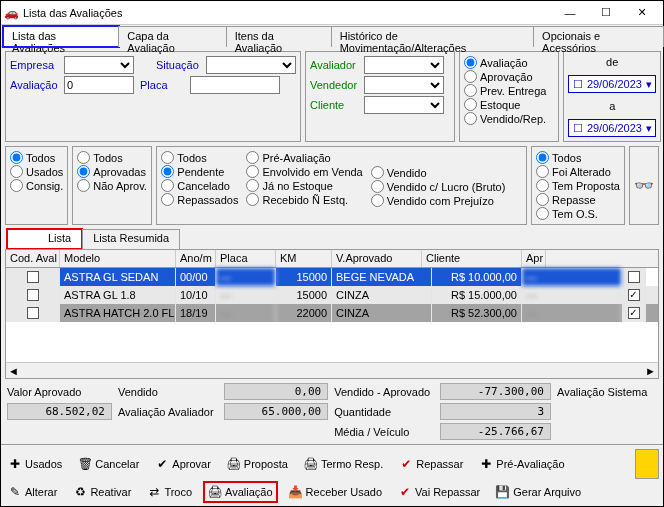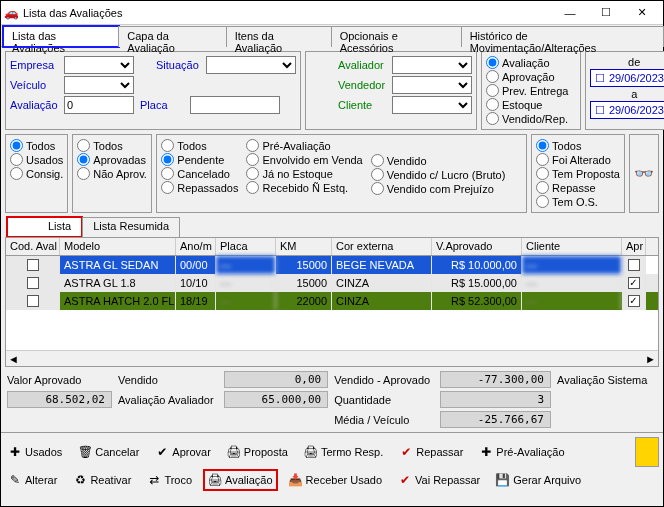--- a/index.html
+++ b/index.html
@@ -10,21 +10,21 @@
   .titlebar .btns { display: flex; gap: 2px; }
   .titlebar .wbtn { width: 34px; height: 20px; display: flex; align-items: center; justify-content: center; }
   .tabs { display: flex; border-bottom: 1px solid #999; background: #f0f0f0; padding-left: 2px; height: 22px; }
   .tab { padding: 3px 8px; border: 1px solid #999; border-bottom: none; background: #f0f0f0; margin-right: -1px; position: relative; top: 1px; }
   .tab.active { background: #fff; border-bottom: 1px solid #fff; }
   .tab.hl { outline: 2px solid #1a1aff; outline-offset: -1px; }
   .filters { padding: 4px; display: flex; gap: 4px; }
   .panel { border: 1px solid #999; background: #f0f0f0; padding: 4px; }
   .row { display: flex; align-items: center; margin-bottom: 2px; gap: 2px; }
   .lbl { color: #0000cc; }
-  .lbl.g { color: #008000; margin-left: 28px; }
+  .lbl.g { color: #008000; }
   select, input[type=text] { border: 1px solid #7a7a7a; background: #fff; height: 18px; font-size: 11px; padding: 0 2px; }
   .radiocol { display: flex; flex-direction: column; gap: 1px; }
   .radiorow { display: flex; align-items: center; gap: 3px; white-space: nowrap; }
   .radiorow input { margin: 0; }
   .datebox { border: 1px solid #0000cc; padding: 1px 4px; color: #0000cc; background: #fff; display: flex; align-items: center; gap: 4px; height: 18px; }
   .subtabs { display: flex; padding-left: 6px; height: 20px; }
   .subtab { padding: 2px 10px; border: 1px solid #999; border-bottom: none; background: #f0f0f0; }
   .subtab.active { background: #fff; }
   .subtab.hlred { outline: 2px solid #e00000; outline-offset: -1px; padding-left: 40px; }
   .grid { border: 1px solid #999; margin: 0 4px; background: #fff; height: 130px; position: relative; overflow: hidden; }
@@ -59,37 +59,33 @@
       <div class="wbtn">—</div>
       <div class="wbtn">☐</div>
       <div class="wbtn">✕</div>
     </div>
   </div>
 
   <div class="tabs">
     <div class="tab active hl">Lista das Avaliações</div>
     <div class="tab">Capa da Avaliação</div>
     <div class="tab">Itens da Avaliação</div>
+    <div class="tab">Histórico de Movimentação/Alterações</div>
     <div class="tab">Opcionais e Acessórios</div>
-    <div class="tab">Histórico de Movimentação/Alterações</div>
   </div>
 
   <div class="filters">
     <div class="panel" style="flex:0 0 290px">
       <div class="row">
         <span class="lbl" style="width:52px">Empresa</span>
         <select style="width:70px"></select>
         <span class="lbl" style="width:48px;margin-left:20px">Situação</span>
         <select style="width:90px"></select>
       </div>
       <div class="row">
-        <span class="lbl" style="width:52px">Veículo</span>
-        <select style="width:70px"></select>
-      </div>
-      <div class="row">
         <span class="lbl" style="width:52px">Avaliação</span>
         <input type="text" style="width: 70px;" value="0">
         <span class="lbl" style="width:48px;margin-left:4px">Placa</span>
         <input type="text" style="width: 90px;">
       </div>
     </div>
     <div class="panel" style="flex:0 0 150px">
       <div class="row">
           <span class="lbl g" style="width:52px">Avaliador</span>
           <select style="width:80px"></select>
@@ -118,21 +114,21 @@
         </label>
       <label class="radiorow">
           <input type="radio" style="">
           <span>Estoque</span>
         </label>
       <label class="radiorow">
           <input type="radio" style="">
           <span>Vendido/Rep.</span>
         </label>
     </div>
-    <div class="panel" style="flex:1;display:flex;flex-direction:column;align-items:center;gap:1px">
+    <div class="panel" style="flex:1;display:flex;flex-direction:column;align-items:center;gap:7px">
       <span>de</span>
       <div class="datebox">☐ <span>29/06/2023</span> ▾</div>
       <span>a</span>
       <div class="datebox">☐ <span>29/06/2023</span> ▾</div>
     </div>
   </div>
 
   <div class="filters" style="padding-top:0">
     <div class="panel radiocol" style="flex:0 0 62px">
       <label class="radiorow">
@@ -247,21 +243,20 @@
     <div class="subtab">Lista Resumida</div>
   </div>
 
   <div class="grid">
     <div class="ghdr">
       <div class="ghcell" style="width:54px">Cod. Aval</div>
       <div class="ghcell" style="width:116px">Modelo</div>
       <div class="ghcell" style="width:40px">Ano/m</div>
       <div class="ghcell" style="width:60px">Placa</div>
       <div class="ghcell" style="width:56px">KM</div>
-      <div class="ghcell" style="width:100px">Cor externa</div>
       <div class="ghcell" style="width:90px">V.Aprovado</div>
       <div class="ghcell" style="width:100px">Cliente</div>
       <div class="ghcell" style="width:24px">Apr</div>
     </div>
     <div class="grow sel">
       <div class="gcell chk" style="width:54px">
           <span class="chkbox"></span>
         </div>
       <div class="gcell" style="width:116px">ASTRA GL SEDAN</div>
       <div class="gcell" style="width:40px">00/00</div>
@@ -282,21 +277,21 @@
       <div class="gcell" style="width:40px">10/10</div>
       <div class="gcell blur" style="width:60px">—</div>
       <div class="gcell num" style="width:56px">15000</div>
       <div class="gcell" style="width:100px">CINZA</div>
       <div class="gcell num" style="width:90px">R$ 15.000,00</div>
       <div class="gcell blur" style="width:100px">—</div>
       <div class="gcell chk" style="width:24px">
           <span class="chkbox">✓</span>
         </div>
     </div>
-    <div class="grow" style="background:#4d7c0f">
+    <div class="grow" style="background:#a3a3a3">
       <div class="gcell chk" style="width:54px">
           <span class="chkbox"></span>
         </div>
       <div class="gcell" style="width:116px">ASTRA HATCH  2.0 FL</div>
       <div class="gcell" style="width:40px">18/19</div>
       <div class="gcell blur" style="width:60px">—</div>
       <div class="gcell num" style="width:56px">22000</div>
       <div class="gcell" style="width:100px">CINZA</div>
       <div class="gcell num" style="width:90px">R$ 52.300,00</div>
       <div class="gcell blur" style="width:100px">—</div>

